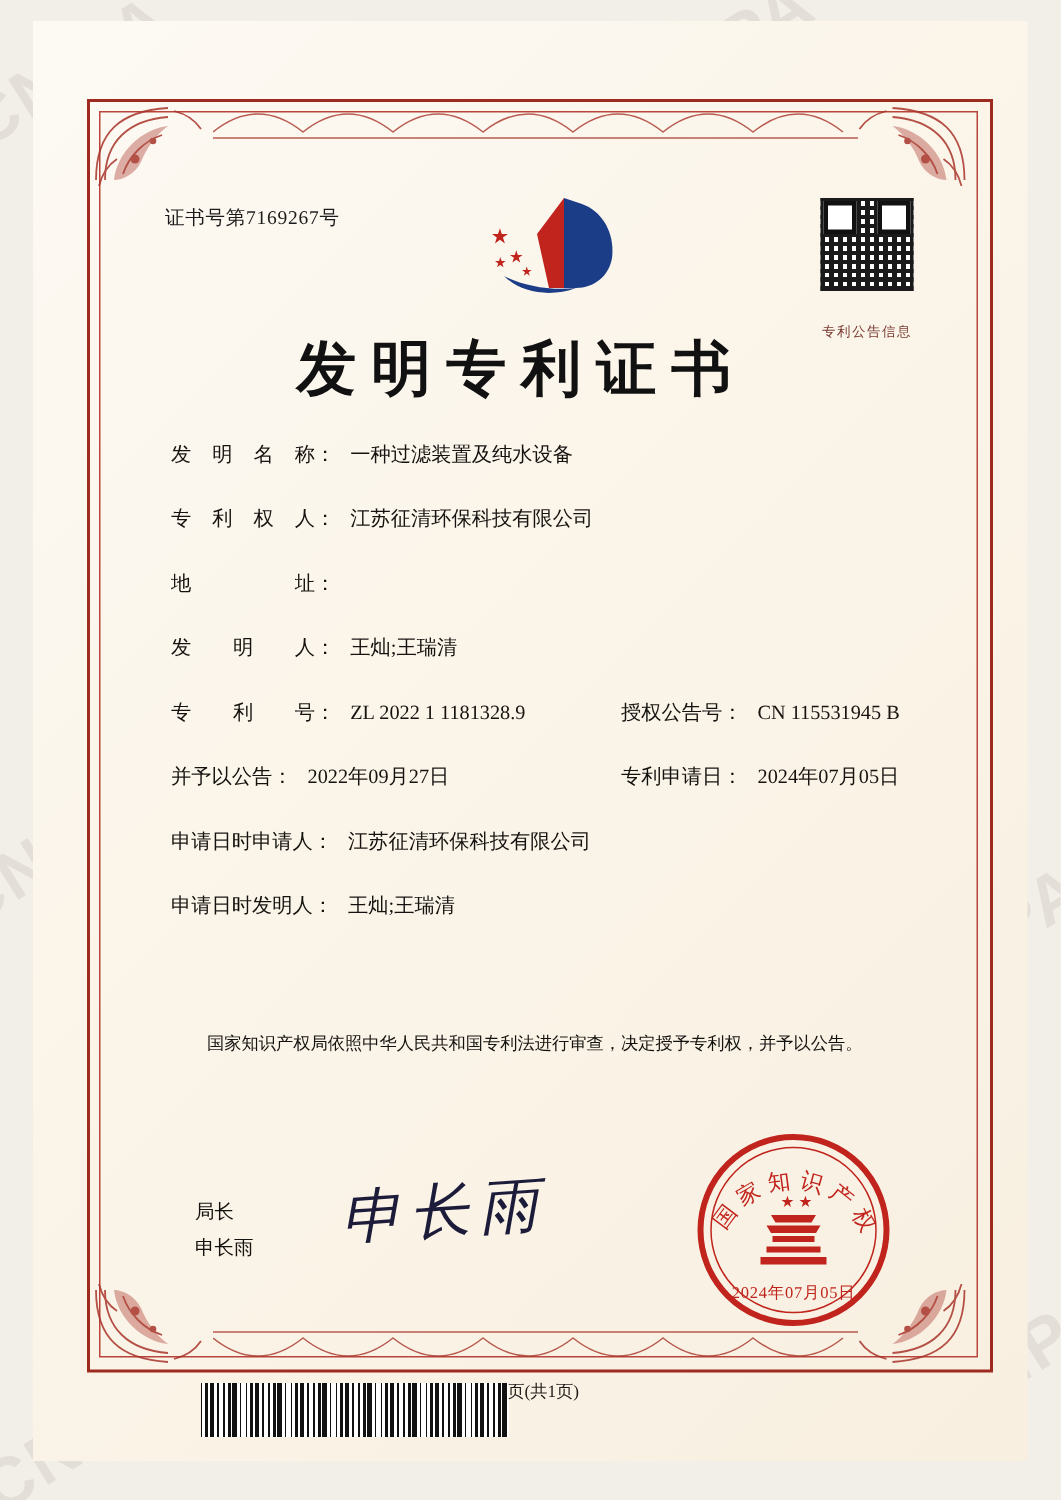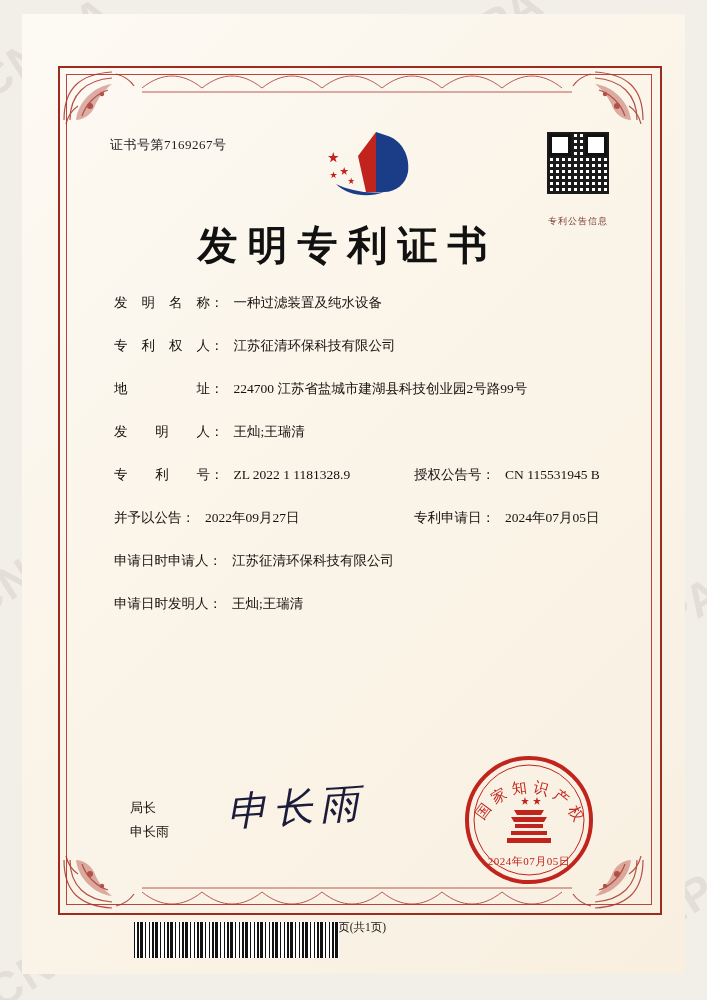--- a/index.html
+++ b/index.html
@@ -292,21 +292,20 @@
       <div>：</div>
       <div class="val">江苏征清环保科技有限公司</div>
     </div>
 
     <div class="row">
       <div class="lbl">
         <span>地</span>
         <span>址</span>
       </div>
       <div>：</div>
-      <div class="val">224700 江苏省盐城市建湖县科技创业园2号路99号</div>
     </div>
 
     <div class="row">
       <div class="lbl">
         <span>发</span>
         <span>明</span>
         <span>人</span>
       </div>
       <div>：</div>
       <div class="val">王灿;王瑞清</div>
@@ -344,20 +343,21 @@
       <div class="val">江苏征清环保科技有限公司</div>
     </div>
 
     <div class="row">
       <div class="lbl-auto">申请日时发明人：</div>
       <div class="val">王灿;王瑞清</div>
     </div>
   </div>
 
   <div class="paras">
+    <p class="p-indent">国家知识产权局依照中华人民共和国专利法进行审查，决定授予专利权，并予以公告。</p>
   </div>
 
   <div class="sign-block">
     <div>局长</div>
     <div>申长雨</div>
   </div>
   <div class="signature">申长雨</div>
 
   <div class="seal">
     <svg viewBox="0 0 140 140">

